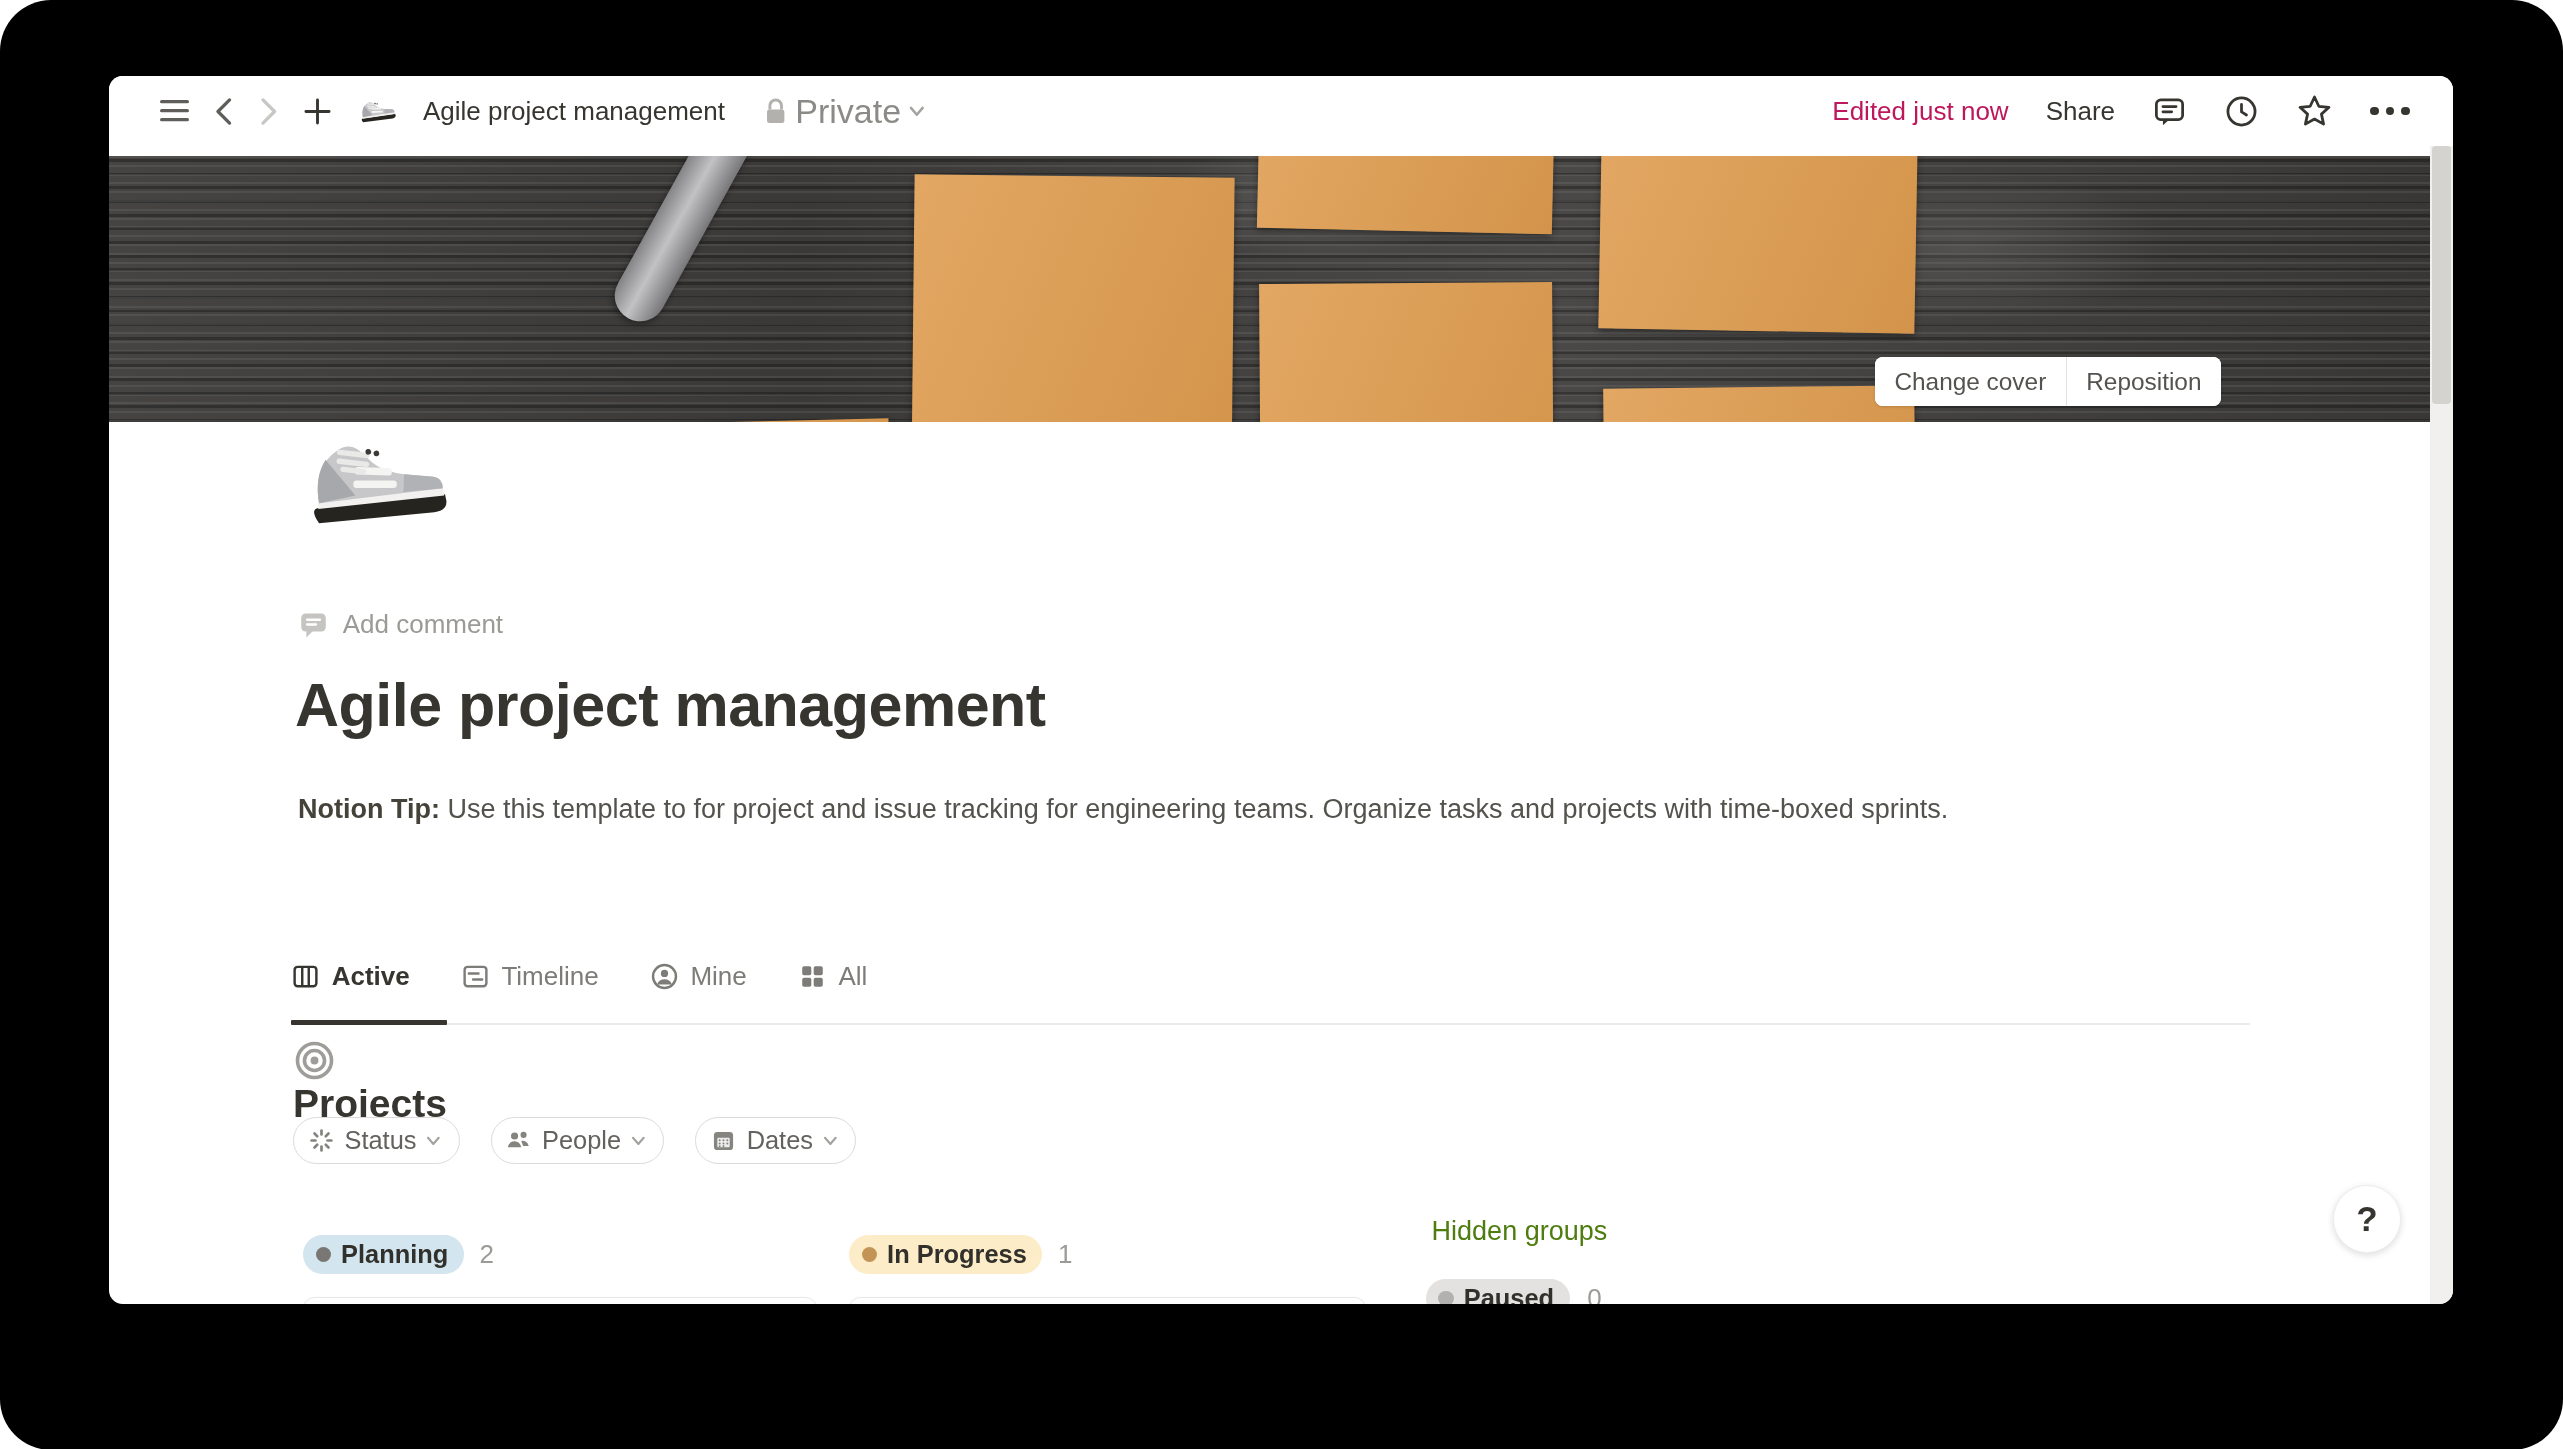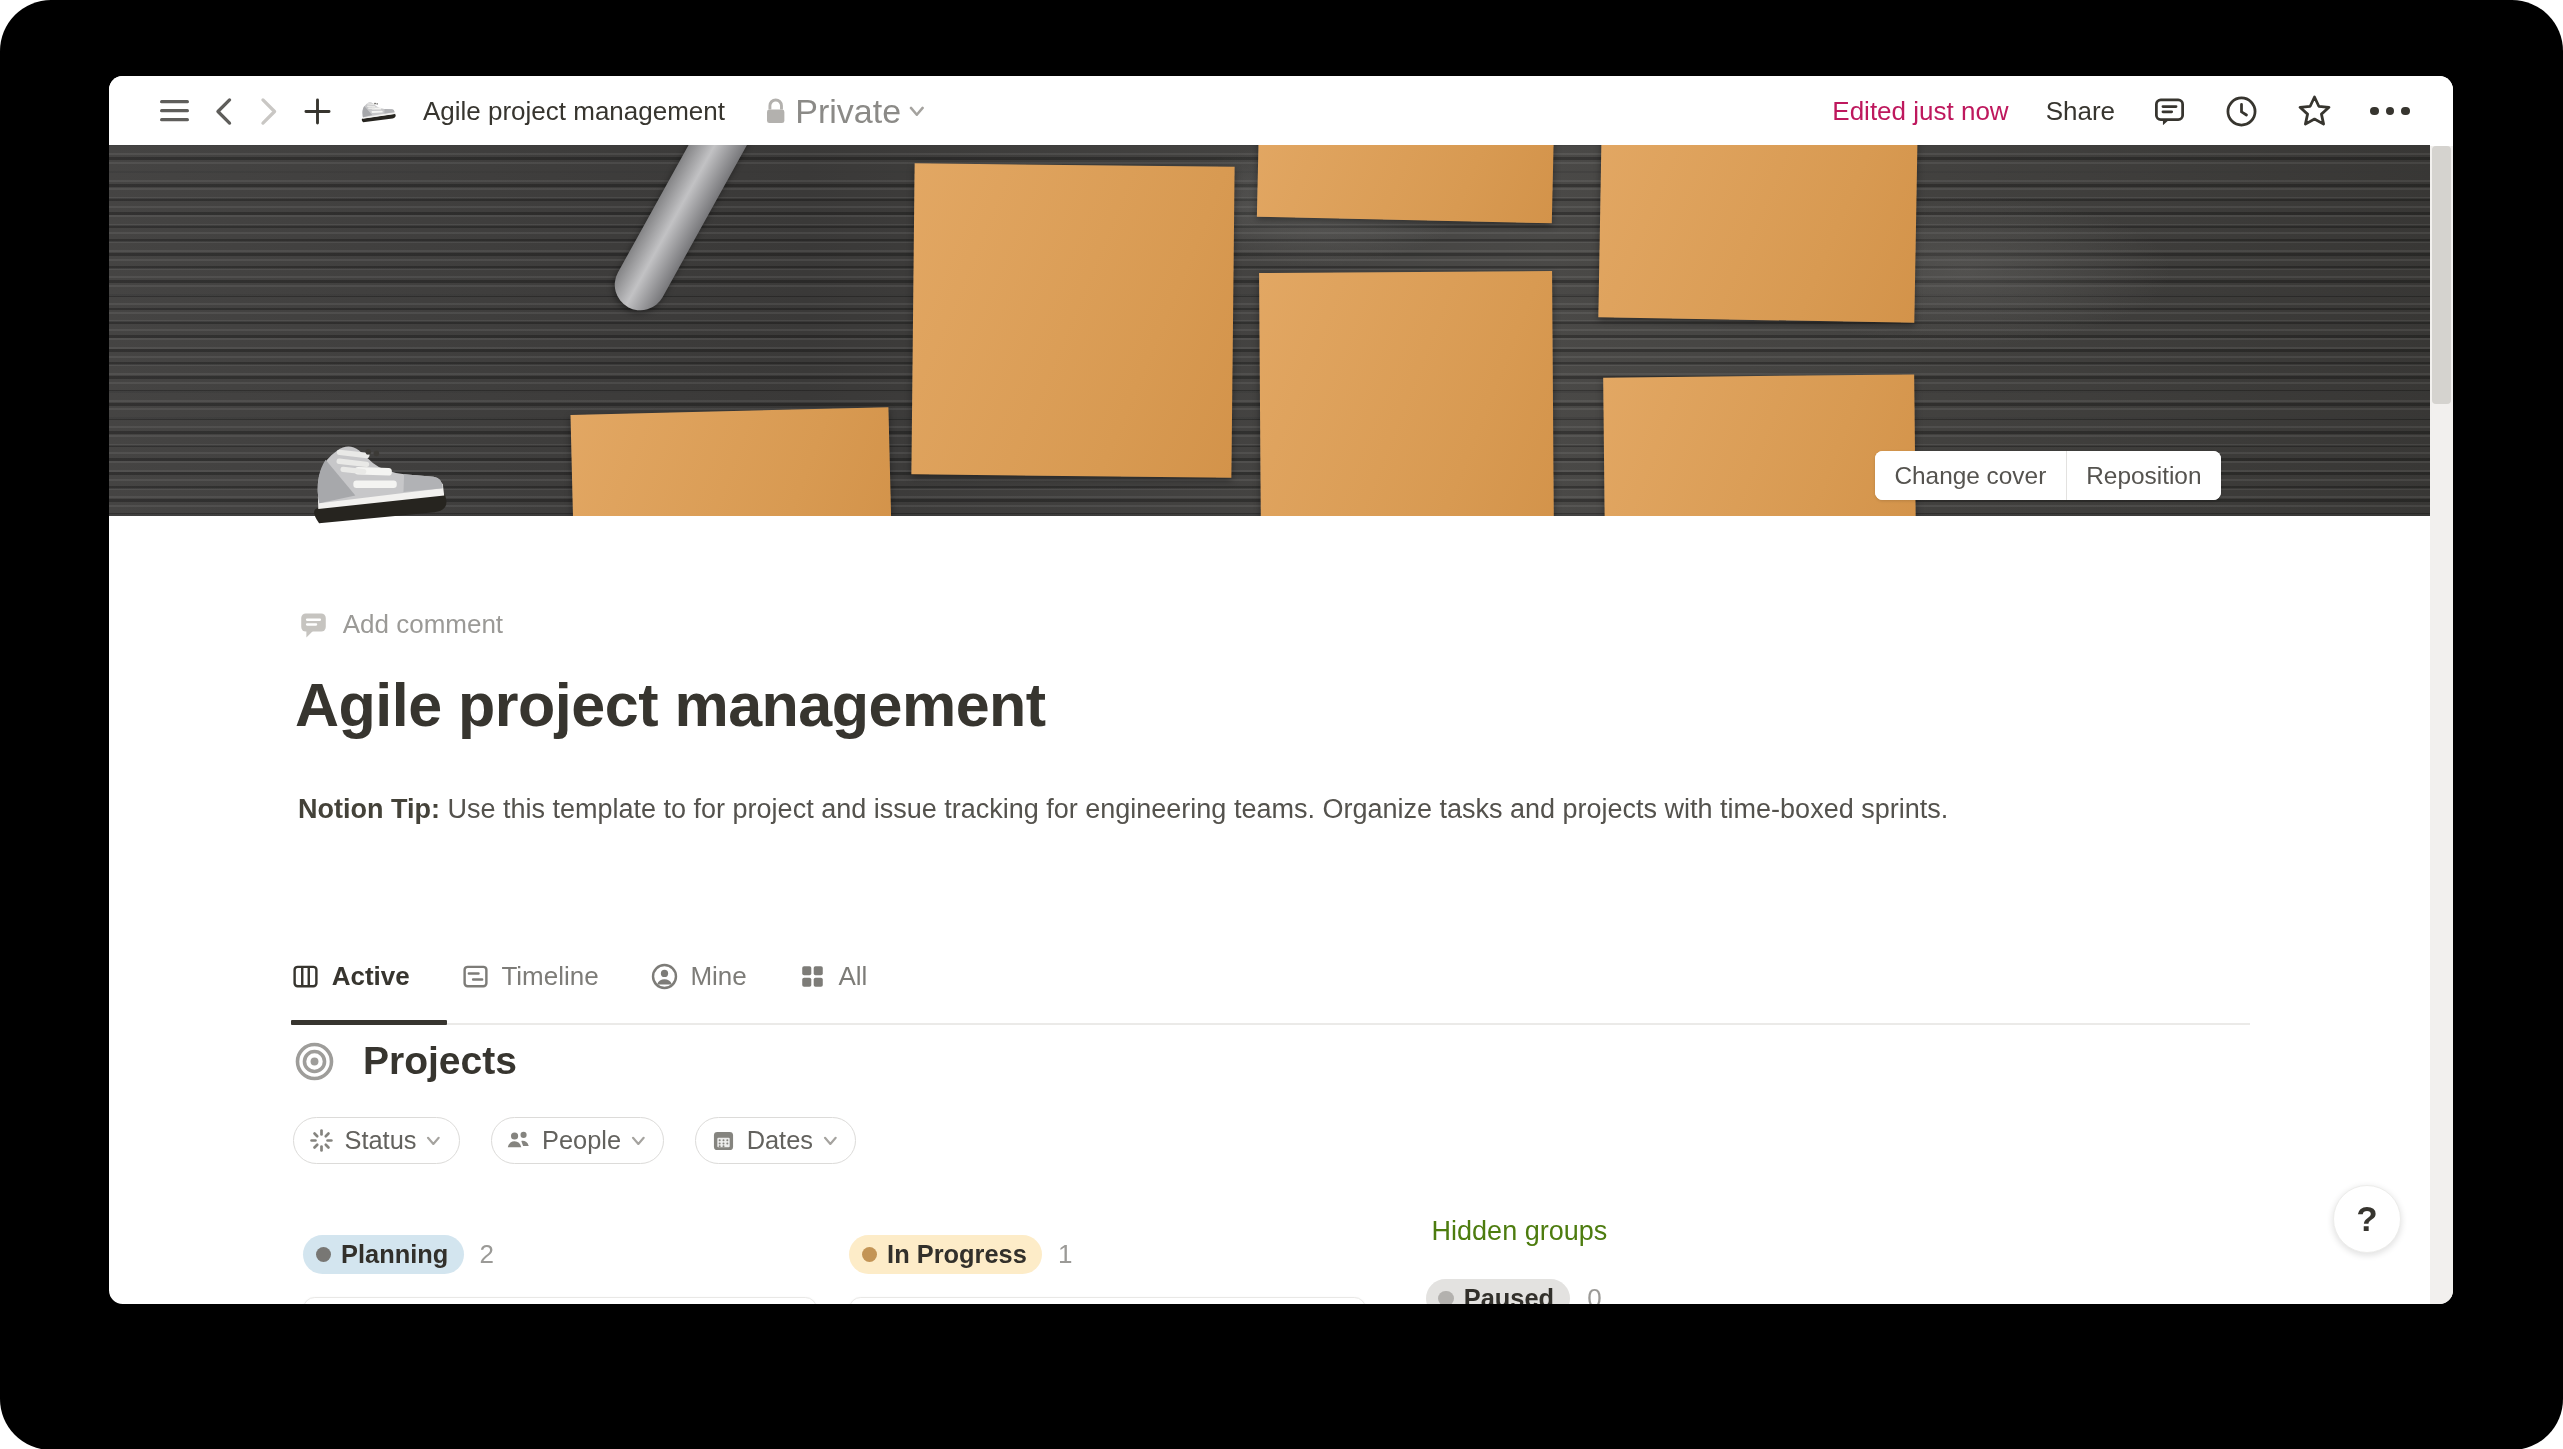--- a/index.html
+++ b/index.html
@@ -14,21 +14,21 @@
   .tb-icon{display:flex;align-items:center;justify-content:center;cursor:pointer;}
   .tb-title{font-size:26px;color:#37352f;margin-left:2px;}
   .tb-private{display:flex;align-items:center;gap:7.8px;margin-left:13.7px;}
   .tb-private .label{font-size:34px;color:#8b8a87;}
   .tb-edited{font-size:26px;color:#be185d;}
   .tb-share{font-size:26px;color:#37352f;cursor:pointer;}
   .dots{display:flex;gap:6.8px;}
   .dots i{width:8.8px;height:8.8px;border-radius:50%;background:#37352f;display:block;}
 
   
-  .cover{position:absolute;left:0;top:69px;width:2321px;height:371px;overflow:hidden;
+  .cover{position:absolute;left:0;top:80px;width:2321px;height:266px;overflow:hidden;
     background-color:#3c3b3a;
     background-image:
       radial-gradient(215px 88px at 52% 16%, rgba(130,130,128,.35), rgba(0,0,0,0) 70%),
       radial-gradient(293px 107px at 80% 34%, rgba(125,124,122,.28), rgba(0,0,0,0) 70%),
       repeating-linear-gradient(0deg, rgba(255,255,255,.07) 0 2px, rgba(255,255,255,0) 2px 8.8px),
       repeating-linear-gradient(0deg, rgba(0,0,0,.28) 0 2.9px, rgba(0,0,0,0) 2.9px 13.7px),
       linear-gradient(90deg,#454443,#3a3938 30%,#4a4947 62%,#383735);}
   .note{position:absolute;background:linear-gradient(112deg,#e2a763,#d89a52 70%,#d3934a);box-shadow:0 2.9px 7.8px rgba(0,0,0,.38);}
   .pen{position:absolute;left:555px;top:-76px;width:51px;height:254px;transform:rotate(29deg);
        background:linear-gradient(90deg,#848486,#c2c2c4 45%,#77777a);border-radius:0 0 25.4px 25.4px;box-shadow:0 2.9px 5.9px rgba(0,0,0,.4);}
@@ -49,21 +49,21 @@
   .page-title{position:absolute;left:186px;top:594px;font-size:61px;font-weight:700;color:#37352f;letter-spacing:-0.5px;}
   .tip{position:absolute;left:189px;top:709px;width:1880px;font-size:27px;line-height:48px;color:#54524d;}
   .tip b{color:#444239;}
 
   .tabs{position:absolute;left:182px;top:885px;display:flex;align-items:center;gap:51px;}
   .tab{display:flex;align-items:center;gap:11.7px;cursor:pointer;font-size:26px;color:#7d7c78;}
   .tab.active{color:#37352f;font-weight:600;}
   .tabs-divider{position:absolute;left:182px;top:947px;width:1959px;height:2px;background:#ebeae8;}
   .tab-underline{position:absolute;left:182px;top:944px;width:156px;height:4.9px;background:#37352f;border-radius:1px;}
 
-  .section-heading{position:absolute;left:184px;top:963px;display:flex;align-items:flex-end;gap:27px;}
+  .section-heading{position:absolute;left:184px;top:963px;display:flex;align-items:flex-start;gap:0;flex-direction:column;}
   .section-heading h2{font-size:39px;font-weight:700;color:#37352f;margin:0;}
 
   .chips{position:absolute;left:184px;top:1041px;display:flex;gap:31px;}
   .chip{display:flex;align-items:center;gap:9.8px;height:45px;padding:0 17.6px 0 13.7px;border:1px solid #dcdbd9;border-radius:23.4px;cursor:pointer;background:#fff;}
   .chip span{font-size:25.4px;color:#63625e;}
 
   .col{position:absolute;top:1131px;}
   .group-header{display:flex;align-items:center;gap:15.6px;height:41px;margin-top:27px;}
   .pill{display:flex;align-items:center;gap:9.8px;height:39px;border-radius:19.5px;padding:0 15.6px 0 12.7px;font-size:25.4px;font-weight:600;color:#32302b;}
   .pill .dot{width:15.6px;height:15.6px;border-radius:50%;display:block;}

